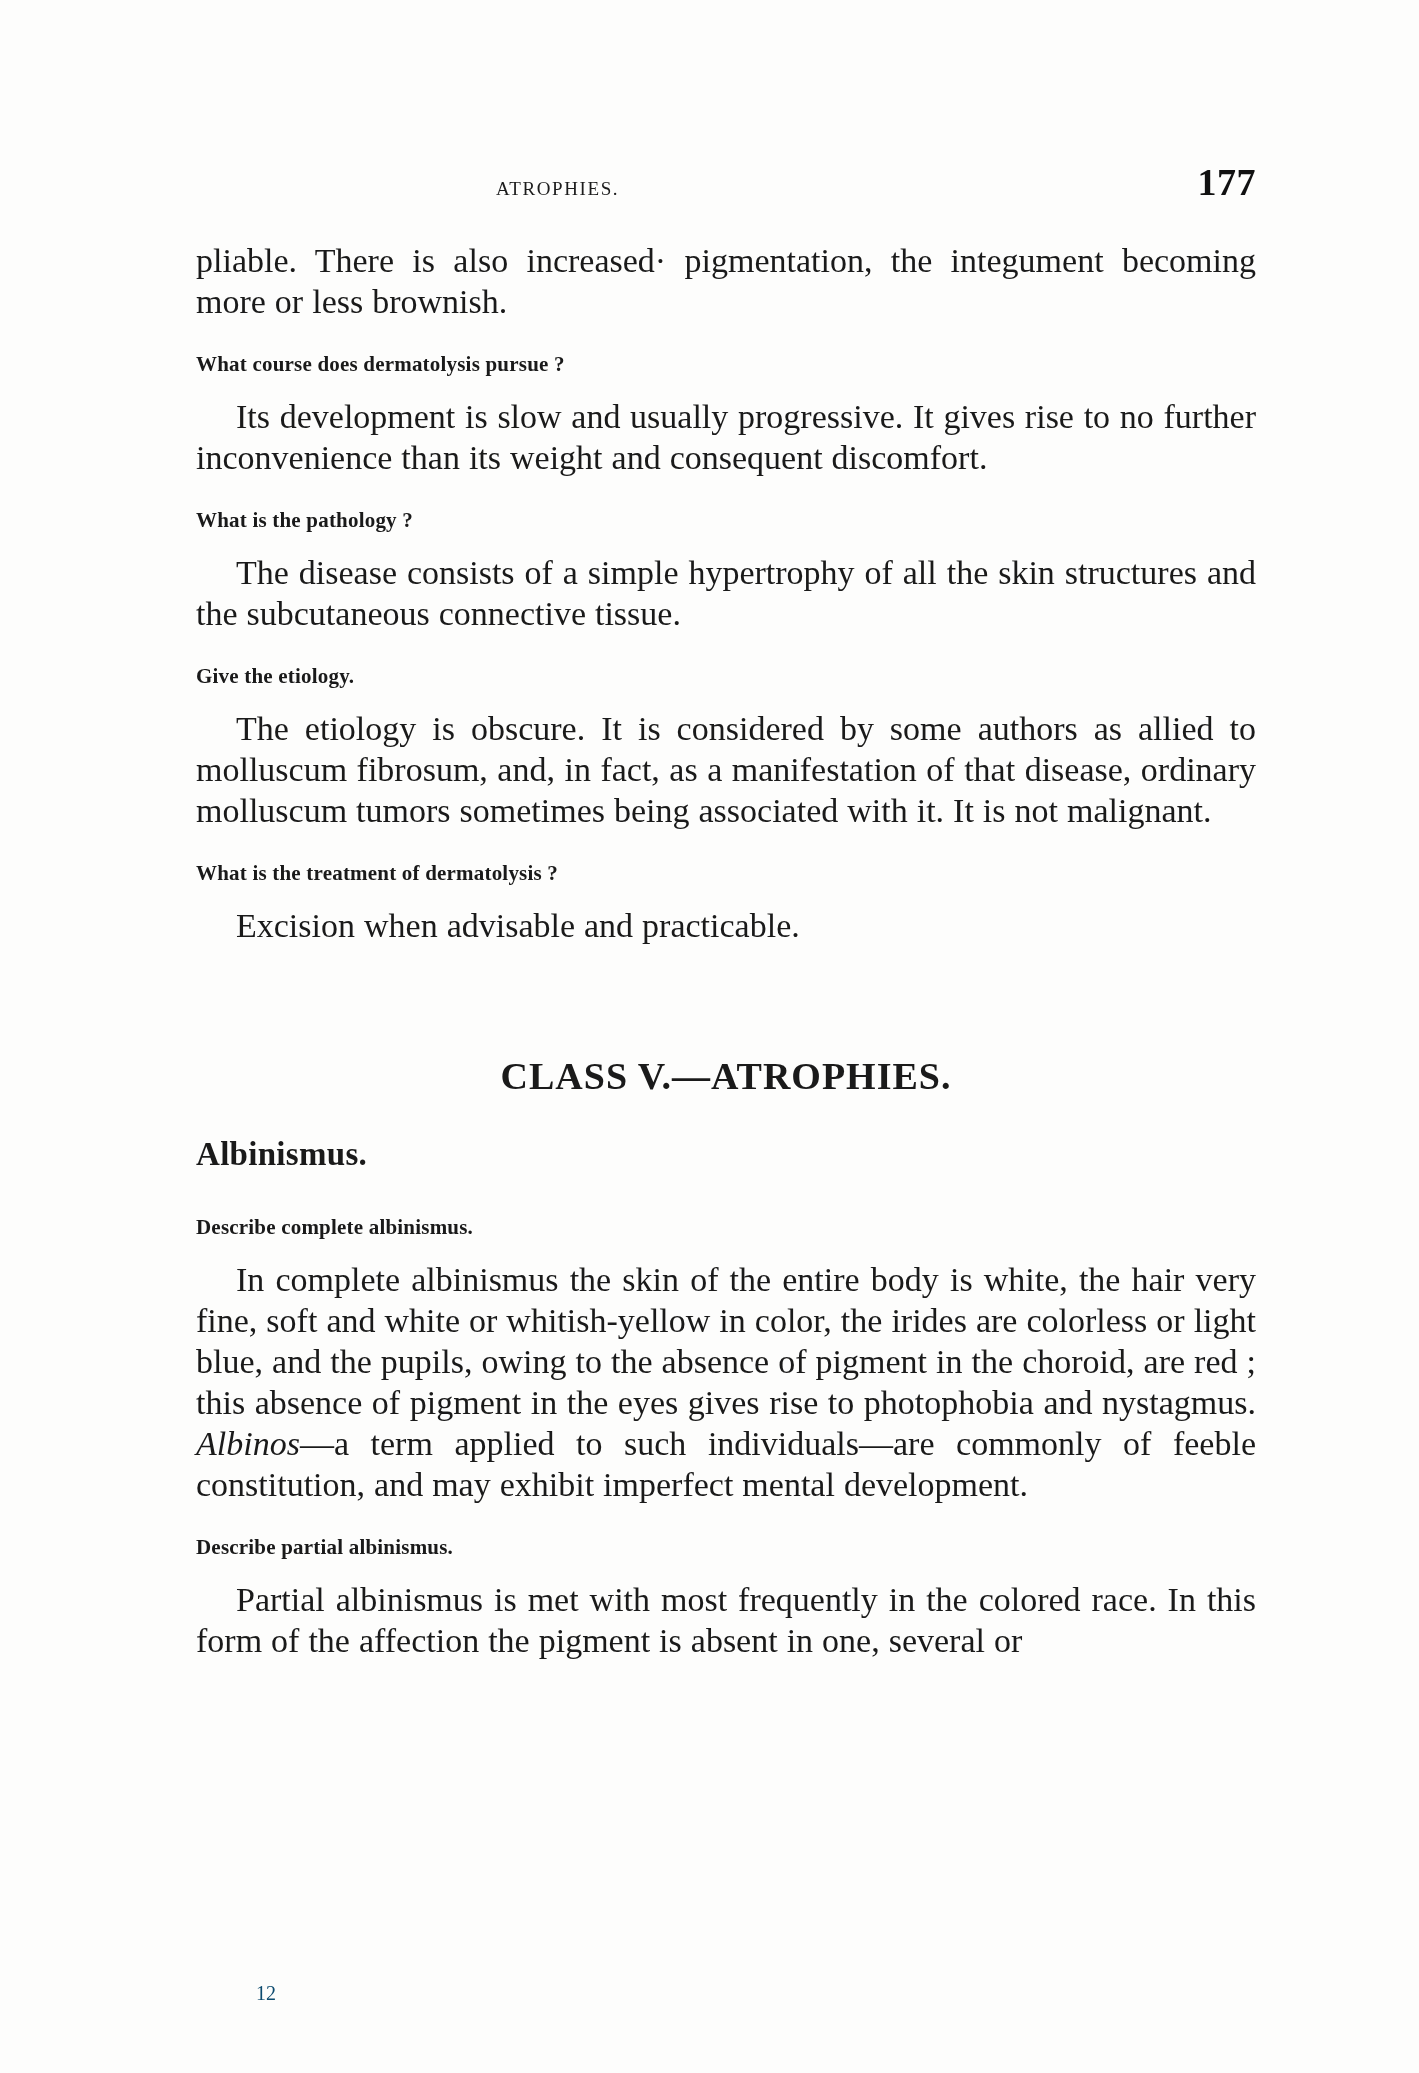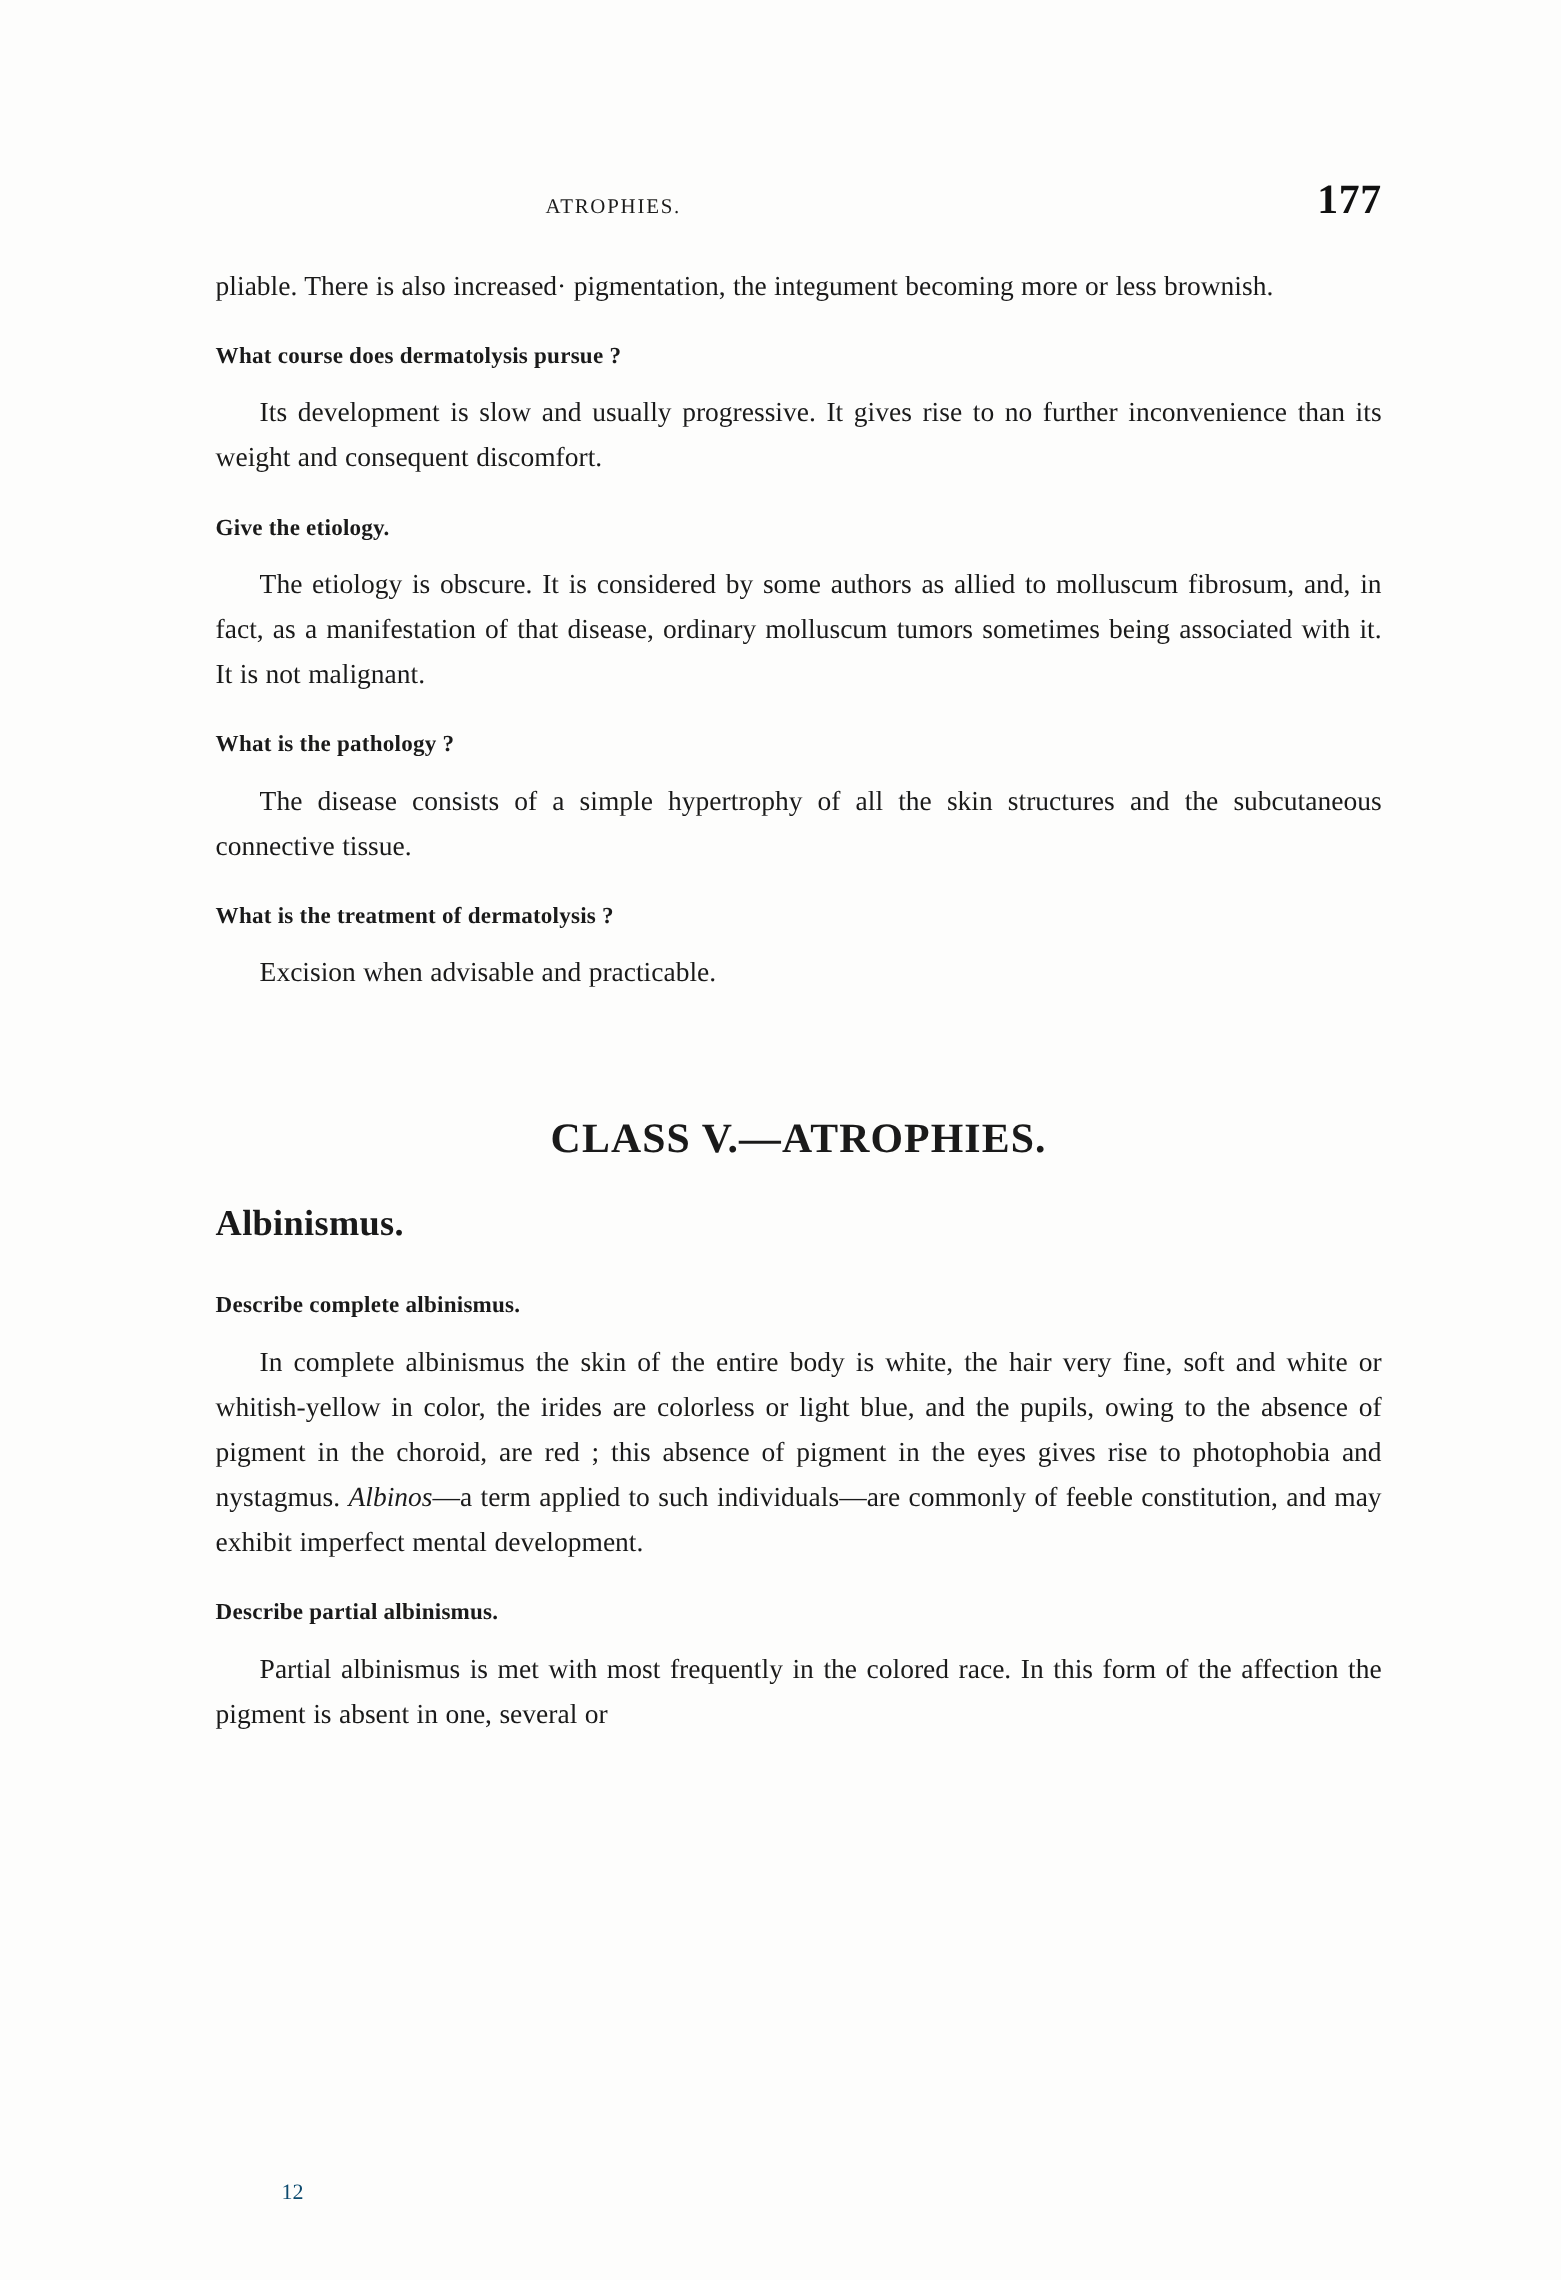--- a/index.html
+++ b/index.html
@@ -45,21 +45,21 @@
     color: #1c1c1c;
   }
   .page-number {
     font-size: 38px;
     font-weight: 700;
     color: #111;
     letter-spacing: 0.5px;
   }
   
   p.body {
-    font-size: 25px;
+    font-size: 34px;
     line-height: 41px;
     text-align: justify;
     margin: 12px 0 10px 0;
     word-spacing: 0.5px;
   }
   p.body.indent {
     text-indent: 40px;
   }
   h2.question {
     font-size: 21px;
@@ -104,27 +104,27 @@
     </div>
 
     <p class="body">pliable.    There is also increased· pigmentation, the integument becoming more or less brownish.</p>
 
     <div class="section">
       <h2 class="question">What course does dermatolysis pursue ?</h2>
       <p class="body indent">Its development is slow and usually progressive.    It gives rise to no further inconvenience than its weight and consequent discomfort.</p>
     </div>
 
     <div class="section">
-      <h2 class="question">Give the etiology.</h2>
-      <p class="body indent">The etiology is obscure.    It is considered by some authors as allied to molluscum fibrosum, and, in fact, as a manifestation of that disease, ordinary molluscum tumors sometimes being associated with it. It is not malignant.</p>
+      <h2 class="question">What is the pathology ?</h2>
+      <p class="body indent">The disease consists of a simple hypertrophy of all the skin structures and the subcutaneous connective tissue.</p>
     </div>
 
     <div class="section">
-      <h2 class="question">What is the pathology ?</h2>
-      <p class="body indent">The disease consists of a simple hypertrophy of all the skin structures and the subcutaneous connective tissue.</p>
+      <h2 class="question">Give the etiology.</h2>
+      <p class="body indent">The etiology is obscure.    It is considered by some authors as allied to molluscum fibrosum, and, in fact, as a manifestation of that disease, ordinary molluscum tumors sometimes being associated with it. It is not malignant.</p>
     </div>
 
     <div class="section">
       <h2 class="question">What is the treatment of dermatolysis ?</h2>
       <p class="body indent">Excision when advisable and practicable.</p>
     </div>
 
     <div class="spacer-lg"></div>
 
     <h1 class="class-heading">CLASS V.—ATROPHIES.</h1>

